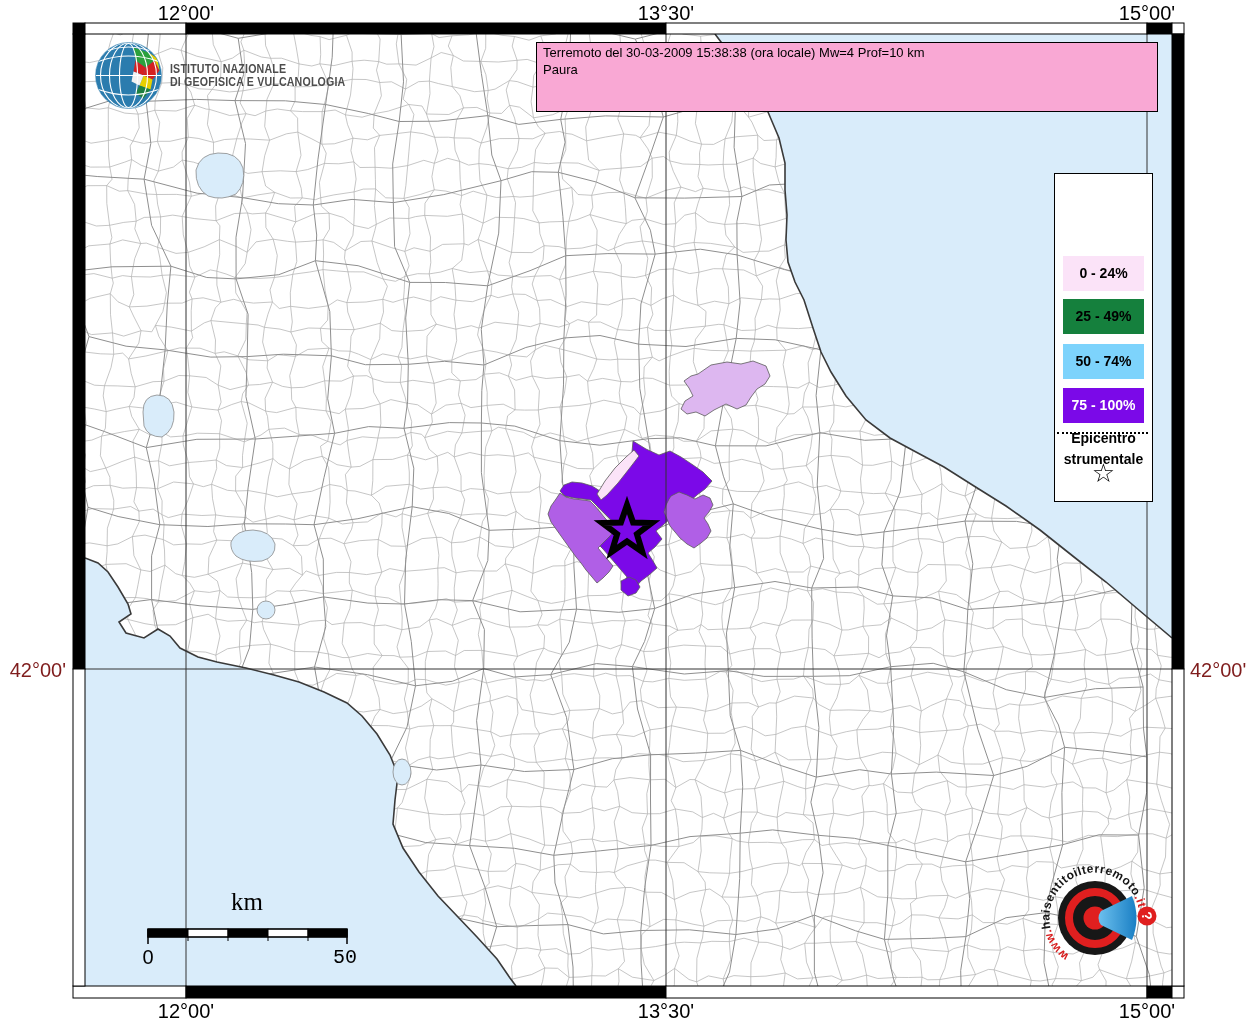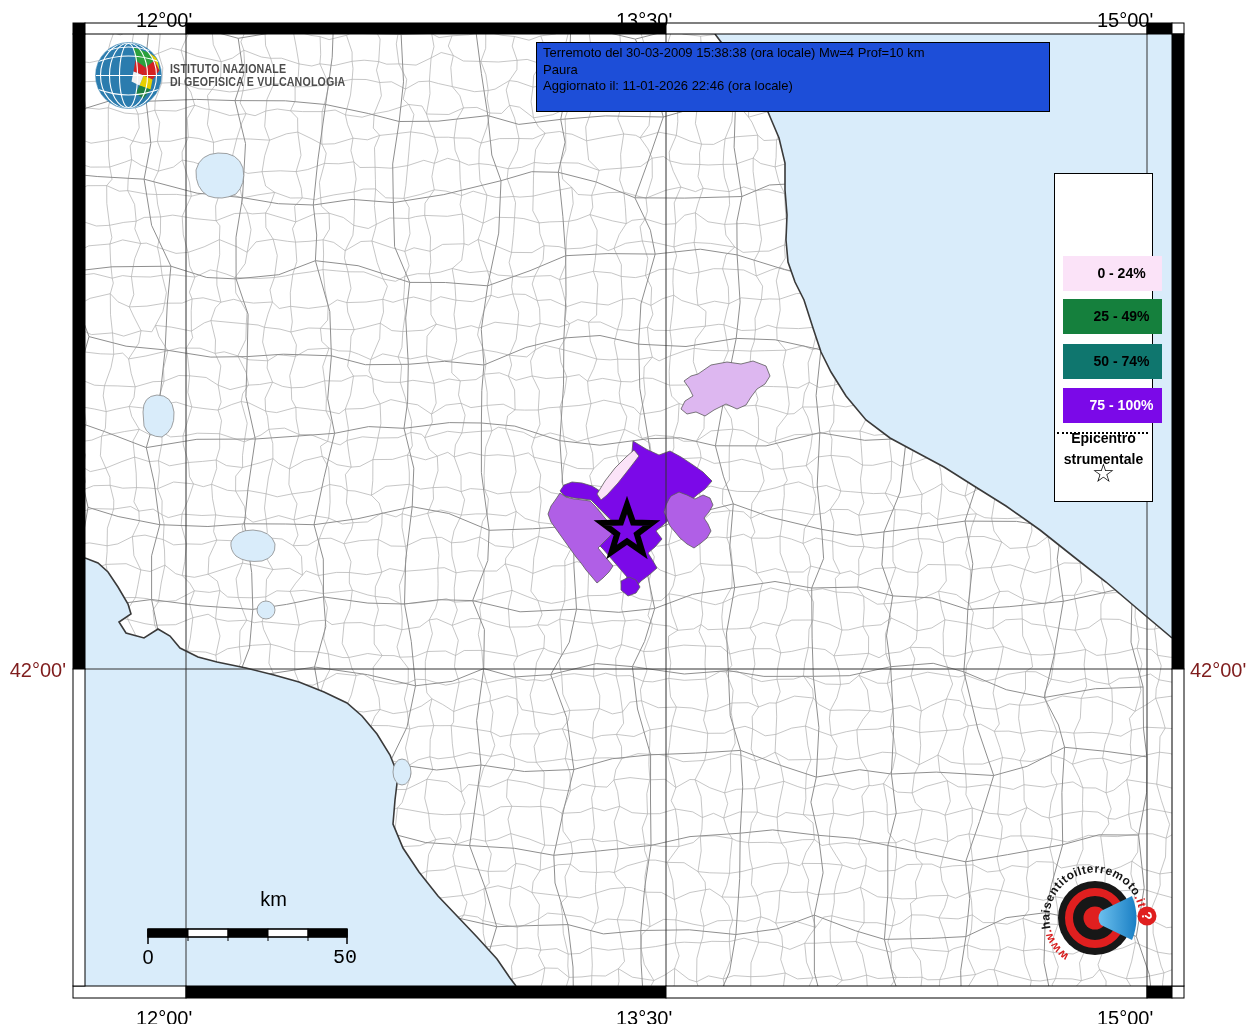--- a/index.html
+++ b/index.html
@@ -1,35 +1,35 @@
 <!DOCTYPE html>
 <html><head>
 <meta charset="utf-8">
 <style>
   html,body{margin:0;padding:0;background:#fff;}
   #stage{position:relative;width:1256px;height:1024px;background:#fff;overflow:hidden;
          font-family:"Liberation Sans","DejaVu Sans",sans-serif;}
   #map-svg{position:absolute;left:0;top:0;z-index:1;}
   .abs{position:absolute;z-index:3;}
-  .axis-label{font-size:20px;color:#000;width:100px;margin-top:7px;}
+  .axis-label{font-size:20px;color:#000;text-align:center;width:100px;}
   .axis-label-side{font-size:20px;color:#7f1d1d;width:66px;}
-  .title-box{left:536px;top:42px;width:514px;height:70px;background:#1d4ed8;border:1px solid #000;
+  .title-box{left:536px;top:42px;width:622px;height:70px;background:#f9a8d4;border:1px solid #000;
              box-sizing:border-box;padding:2px 6px;font-size:13px;line-height:16.5px;color:#000;z-index:4;}
   .legend-box{left:1054px;top:173px;width:99px;height:329px;background:#fff;border:1px solid #000;
               box-sizing:border-box;z-index:4;}
   .legend-title{position:absolute;left:0;top:4px;width:100%;text-align:center;font-weight:bold;
                 font-size:14px;line-height:15px;color:#000;}
   .swatch{position:absolute;left:8px;width:81px;height:35px;text-align:center;line-height:35px;
-          font-size:14px;font-weight:bold;padding-left:18px;}
+          font-size:14px;font-weight:bold;}
   .legend-divider{position:absolute;left:2px;top:258px;width:91px;border-top:2px dotted #000;height:0;}
   .legend-epi{position:absolute;left:0;width:100%;text-align:center;font-weight:bold;font-size:14px;color:#000;}
   .legend-star{position:absolute;left:0;top:286px;width:100%;text-align:center;font-size:26px;line-height:26px;color:#000;}
   .ingv-name{left:170px;top:63px;font-size:12.5px;font-weight:bold;color:#4d4d4d;line-height:13px;
              letter-spacing:0.2px;transform:scaleX(0.85);transform-origin:0 0;white-space:nowrap;}
-  .km-label{left:207px;top:888px;width:80px;text-align:right;font-size:20px;color:#000;}
+  .km-label{left:207px;top:888px;width:80px;text-align:center;font-size:25px;color:#000;font-family:Liberation Serif, serif;}
   .sb-num{font-size:20px;color:#000;text-align:center;}
 </style>
 </head>
 <body>
 
 <div id="stage">
 
   <svg id="map-svg" width="1256" height="1024" viewBox="0 0 1256 1024" xmlns="http://www.w3.org/2000/svg">
     <defs>
       <clipPath id="mapclip">
@@ -163,32 +163,31 @@
   <div class="abs axis-label" style="left:1097px;top:2px;">15°00'</div>
   <div class="abs axis-label" style="left:136px;top:1000px;">12°00'</div>
   <div class="abs axis-label" style="left:616px;top:1000px;">13°30'</div>
   <div class="abs axis-label" style="left:1097px;top:1000px;">15°00'</div>
   <div class="abs axis-label-side" style="left:0;top:659px;text-align:right;">42°00'</div>
   <div class="abs axis-label-side" style="left:1190px;top:659px;text-align:left;">42°00'</div>
 
   <div class="abs title-box">
     <div>Terremoto del 30-03-2009 15:38:38 (ora locale) Mw=4 Prof=10 km</div>
     <div>Paura</div>
-    <div>Aggiornato il: 11-01-2026 22:46 (ora locale)</div>
   </div>
 
   <div class="abs ingv-name">
     <div>ISTITUTO NAZIONALE</div>
     <div>DI GEOFISICA E VULCANOLOGIA</div>
   </div>
 
   <div class="abs legend-box">
     <div class="swatch" style="top: 82px; background: rgb(251, 227, 248); color: rgb(0, 0, 0);">0 - 24%</div>
     <div class="swatch" style="top: 125px; background: #15803d; color: rgb(0, 0, 0);">25 - 49%</div>
-    <div class="swatch" style="top: 170px; background: #0f766e; color: rgb(0, 0, 0);">50 - 74%</div>
+    <div class="swatch" style="top: 170px; background: #7dd3fc; color: rgb(0, 0, 0);">50 - 74%</div>
     <div class="swatch" style="top: 214px; background: rgb(123, 9, 232); color: rgb(255, 255, 255);">75 - 100%</div>
     <div class="legend-divider"></div>
     <div class="legend-epi" style="top:256px;">Epicentro</div>
     <div class="legend-epi" style="top:277px;">strumentale</div>
     <div class="legend-star">☆</div>
   </div>
 
   <div class="abs km-label">km</div>
   <div class="abs sb-num" style="left:138px;top:946px;width:20px;">0</div>
   <div class="abs sb-num" style="left:330px;top:946px;width:30px;font-family:Liberation Mono, monospace;">50</div>

